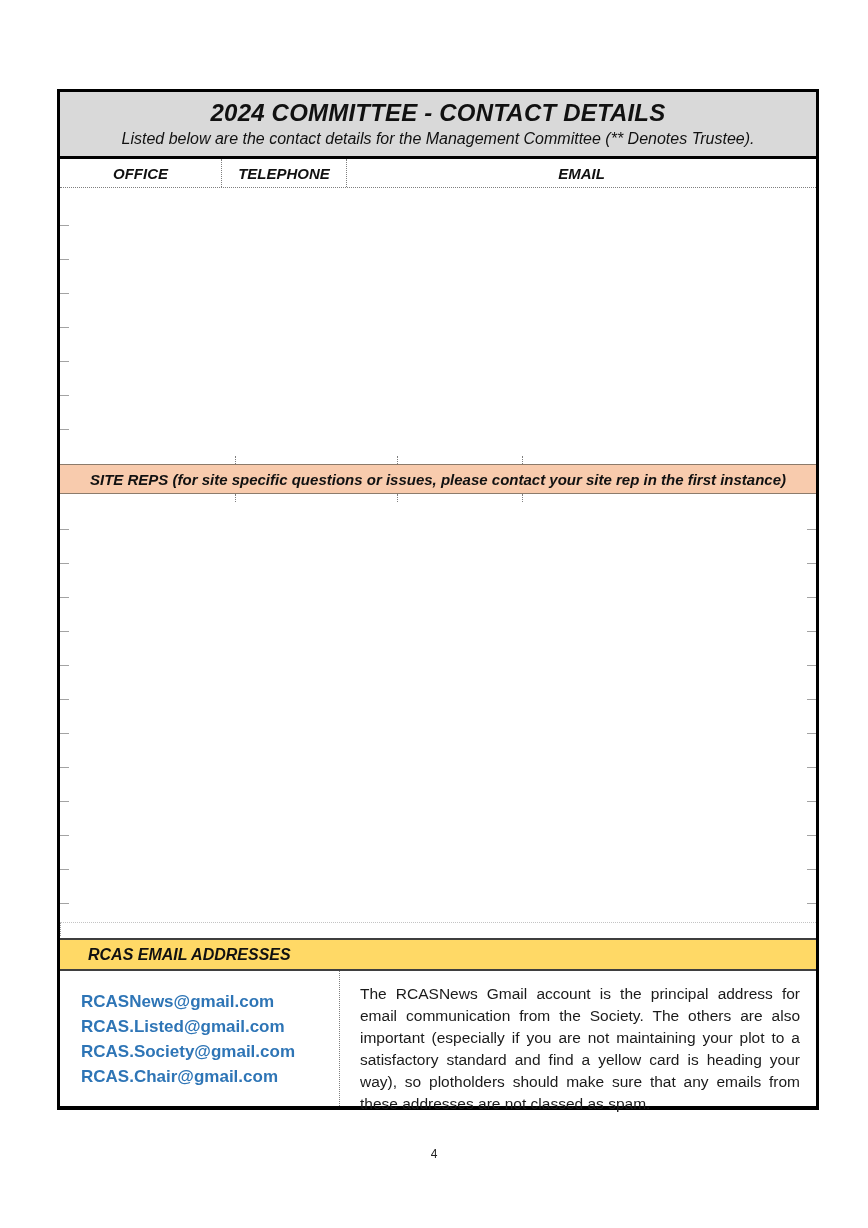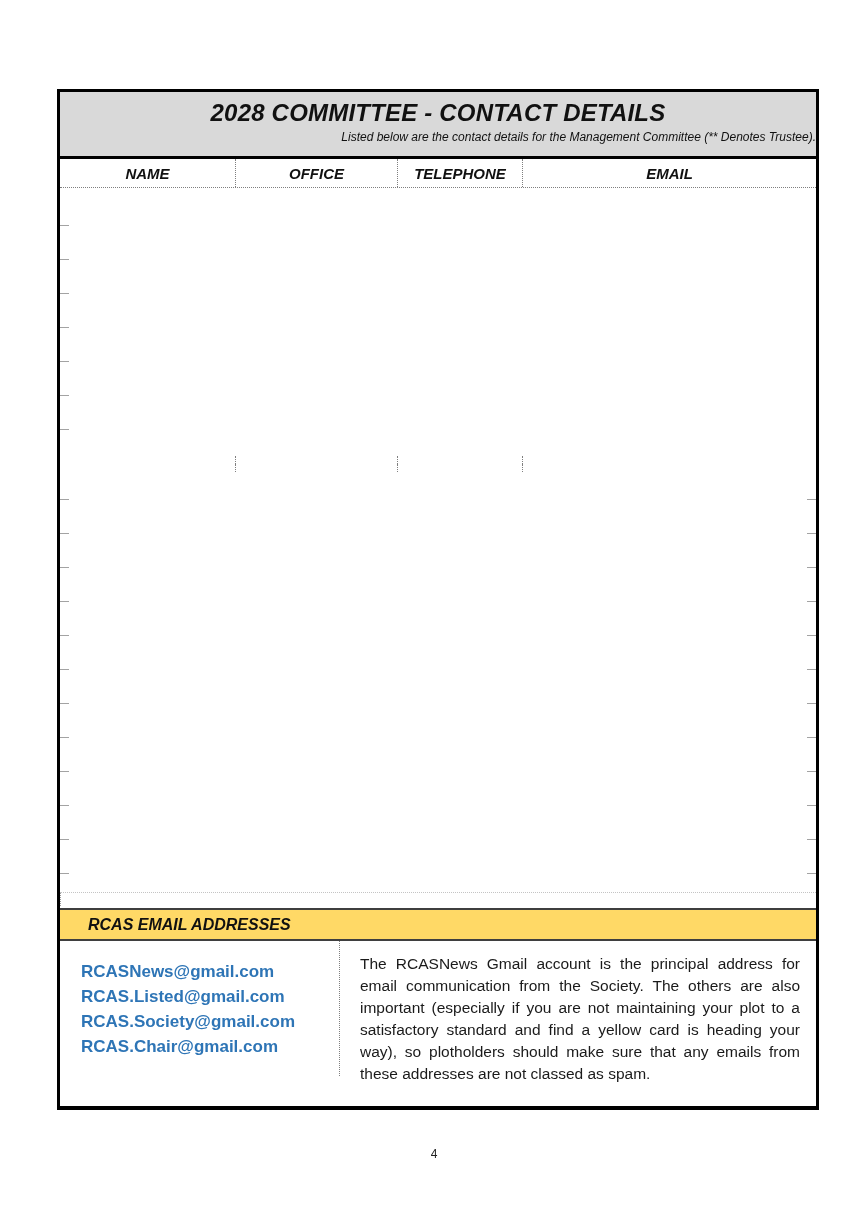--- a/index.html
+++ b/index.html
@@ -16,21 +16,21 @@
   .ctable{
     position:absolute;left:57px;top:89px;width:762px;height:1021px;
     border:3px solid #000;border-bottom-width:4px;box-sizing:border-box;background:#fff;
   }
   
   .title-band{
     height:67px;background:var(--header-bg);border-bottom:3px solid #000;
     box-sizing:border-box;text-align:center;padding-top:7px;
   }
   .doc-title{font-size:24px;font-weight:bold;font-style:italic;letter-spacing:.2px;}
-  .doc-subtitle{font-size:12px;font-style:italic;margin-top:3px;text-align:right;}
+  .doc-subtitle{font-size:16px;font-style:italic;margin-top:3px;}
   
   .colrow{display:flex;height:29px;border-bottom:1px dotted #7f7f7f;box-sizing:border-box;}
   .colcell{
     display:flex;align-items:center;justify-content:center;
     font-weight:bold;font-style:italic;font-size:15px;box-sizing:border-box;
   }
   .col-name{width:176px;border-right:1px dotted #7f7f7f;}
   .col-office{width:162px;border-right:1px dotted #7f7f7f;}
   .col-phone{width:125px;border-right:1px dotted #7f7f7f;}
   .col-email{flex:1;}
@@ -76,38 +76,38 @@
     padding:12px 16px 0 20px;box-sizing:border-box;color:#1a1a1a;
   }
   .pagenum{position:absolute;left:0;right:0;top:1147px;text-align:center;font-size:12px;color:#222;}
 </style>
 </head>
 <body>
 
 <div class="ctable">
 
   <div class="title-band">
-    <div class="doc-title">2028 COMMITTEE - CONTACT DETAILS</div>
+    <div class="doc-title">2024 COMMITTEE - CONTACT DETAILS</div>
     <div class="doc-subtitle">Listed below are the contact details for the Management Committee (** Denotes Trustee).</div>
   </div>
 
   <div class="colrow">
-    <div class="colcell col-name">NAME</div>
     <div class="colcell col-office">OFFICE</div>
     <div class="colcell col-phone">TELEPHONE</div>
     <div class="colcell col-email">EMAIL</div>
   </div>
 
   <div class="redacted committee-rows">
     <div class="edge-dashes"></div>
     <div class="tick b x1"></div>
     <div class="tick b x2"></div>
     <div class="tick b x3"></div>
   </div>
 
+  <div class="band orange">SITE REPS (for site specific questions or issues, please contact your site rep in the first instance)</div>
 
   <div class="redacted sitereps-rows">
     <div class="edge-dashes left"></div>
     <div class="edge-dashes right"></div>
     <div class="tick t x1"></div>
     <div class="tick t x2"></div>
     <div class="tick t x3"></div>
     <div class="dotline"></div>
     <div class="tick2 x1"></div>
     <div class="tick2 x2"></div>

